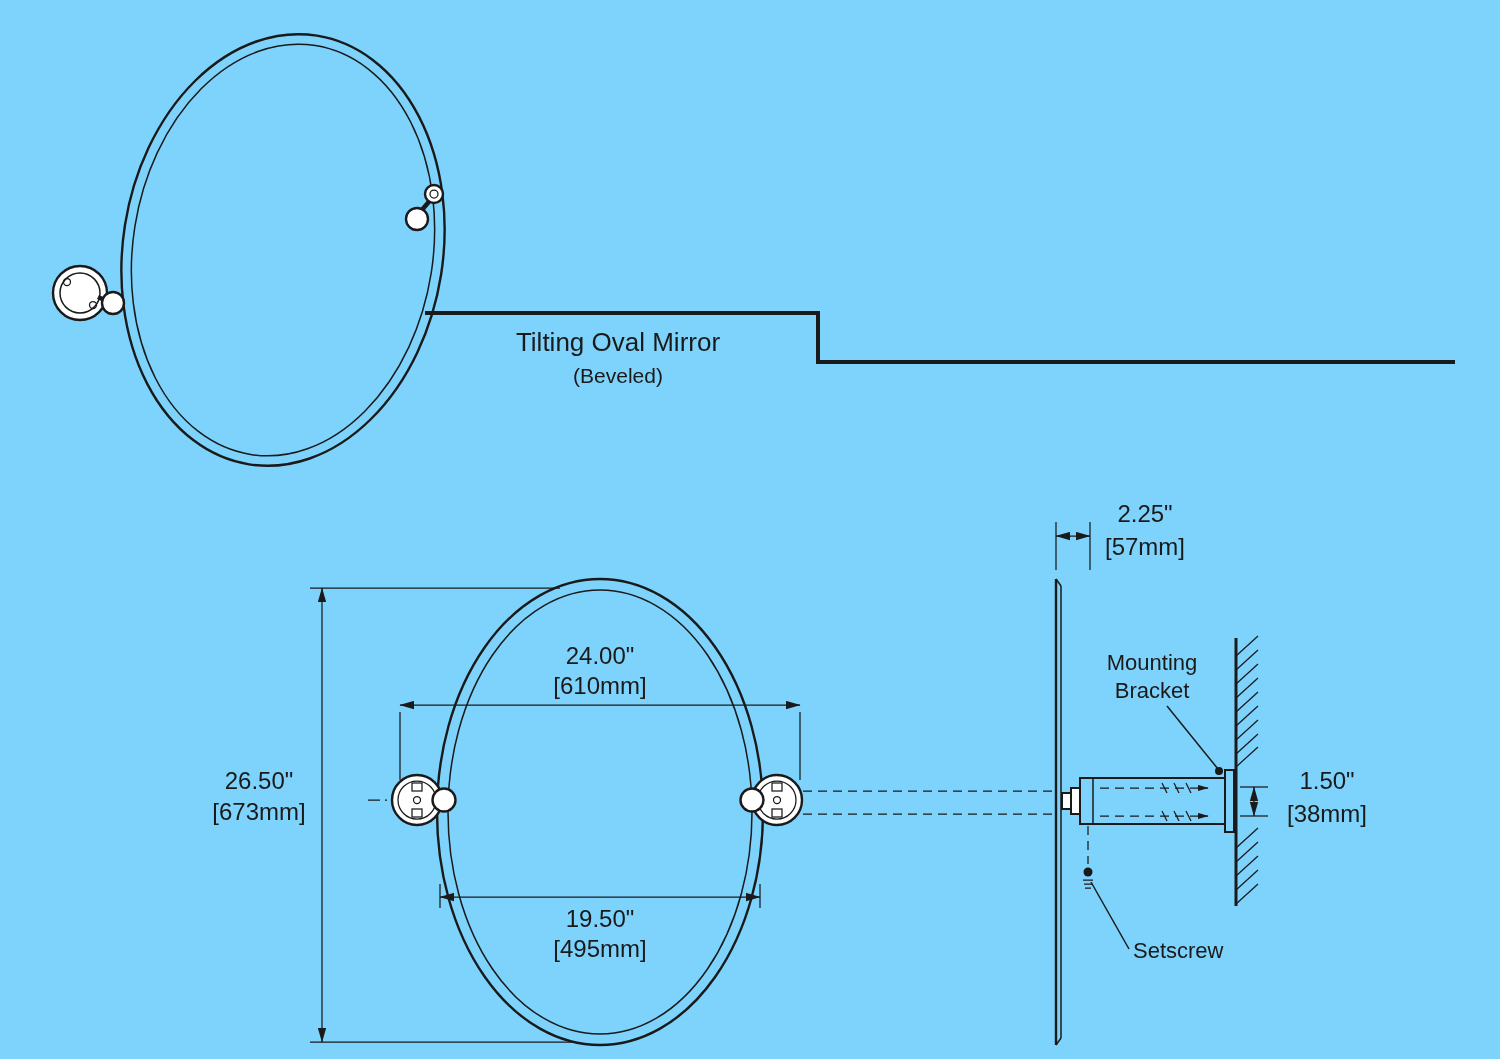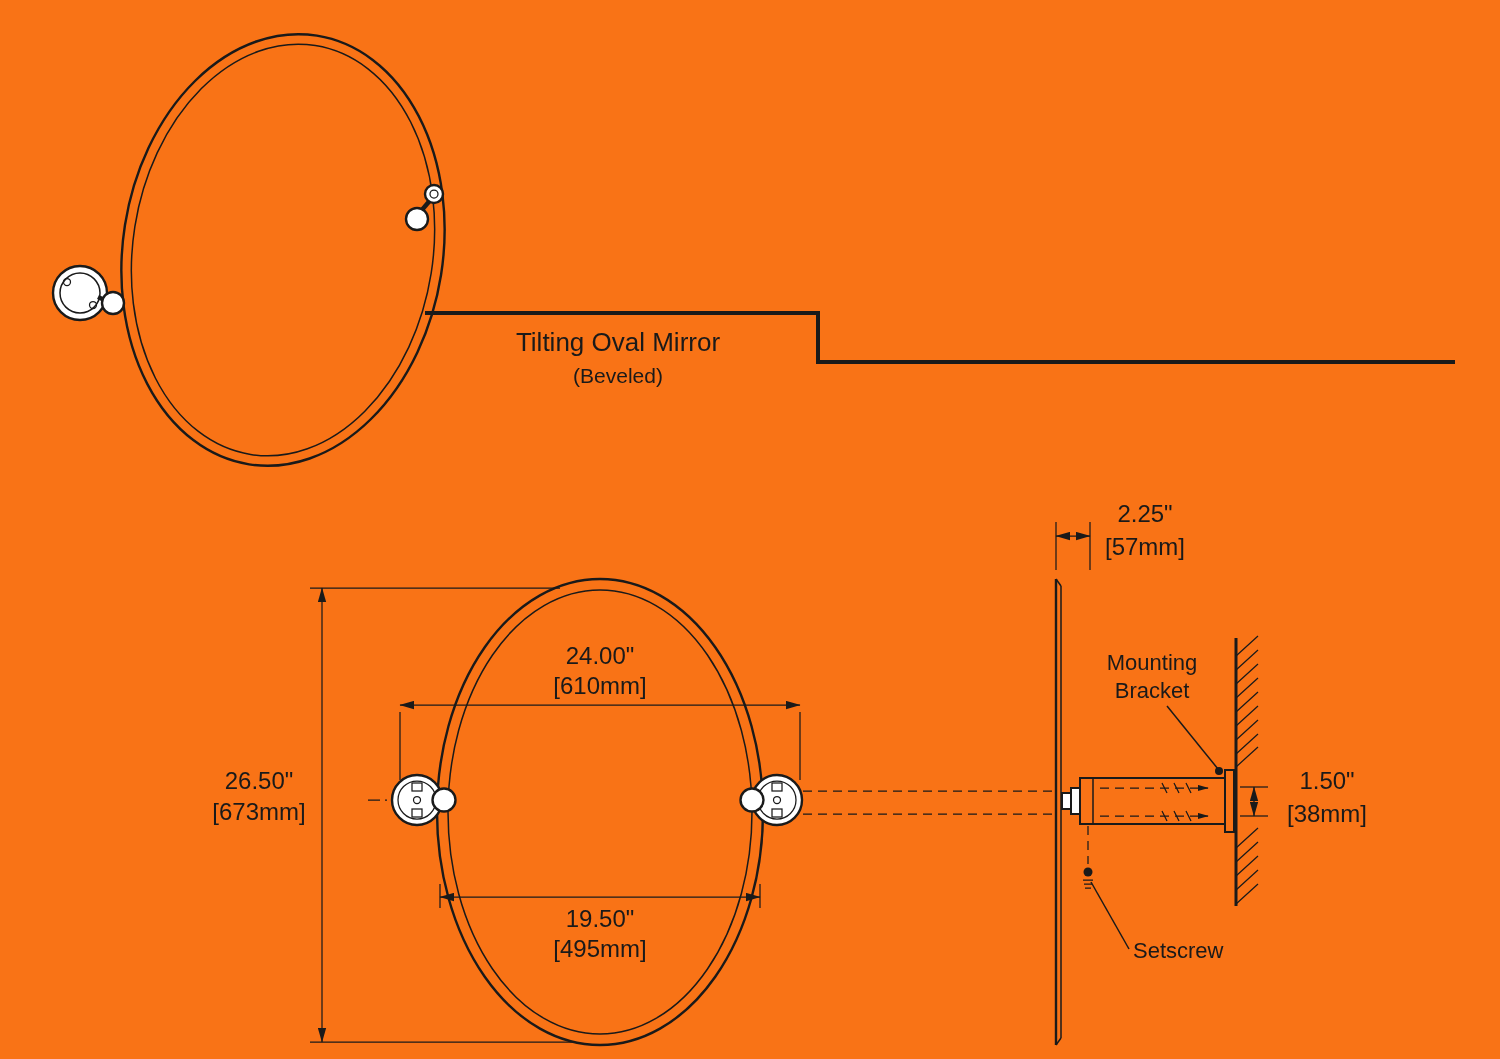--- a/index.html
+++ b/index.html
@@ -1,16 +1,16 @@
 <!DOCTYPE html>
 <html><head>
 <meta charset="utf-8">
 <style>
   html,body{margin:0;padding:0;background:#ffffff;}
-  .canvas{position:relative;width:1500px;height:1059px;background:#f97316;overflow:hidden;}
+  .canvas{position:relative;width:1500px;height:1059px;background:#7dd3fc;overflow:hidden;}
   svg{display:block;}
   svg text{font-family:"Liberation Sans","DejaVu Sans",sans-serif;fill:#1a1a1a;}
   .t-title{font-size:26px;}
   .t-sub{font-size:21px;}
   .t-dim{font-size:24px;}
   .t-label{font-size:22px;}
   .ln{fill:none;stroke:#1a1a1a;stroke-linecap:butt;}
   .w25{stroke-width:2.4;}
   .w2{stroke-width:2;}
   .w15{stroke-width:1.5;}

